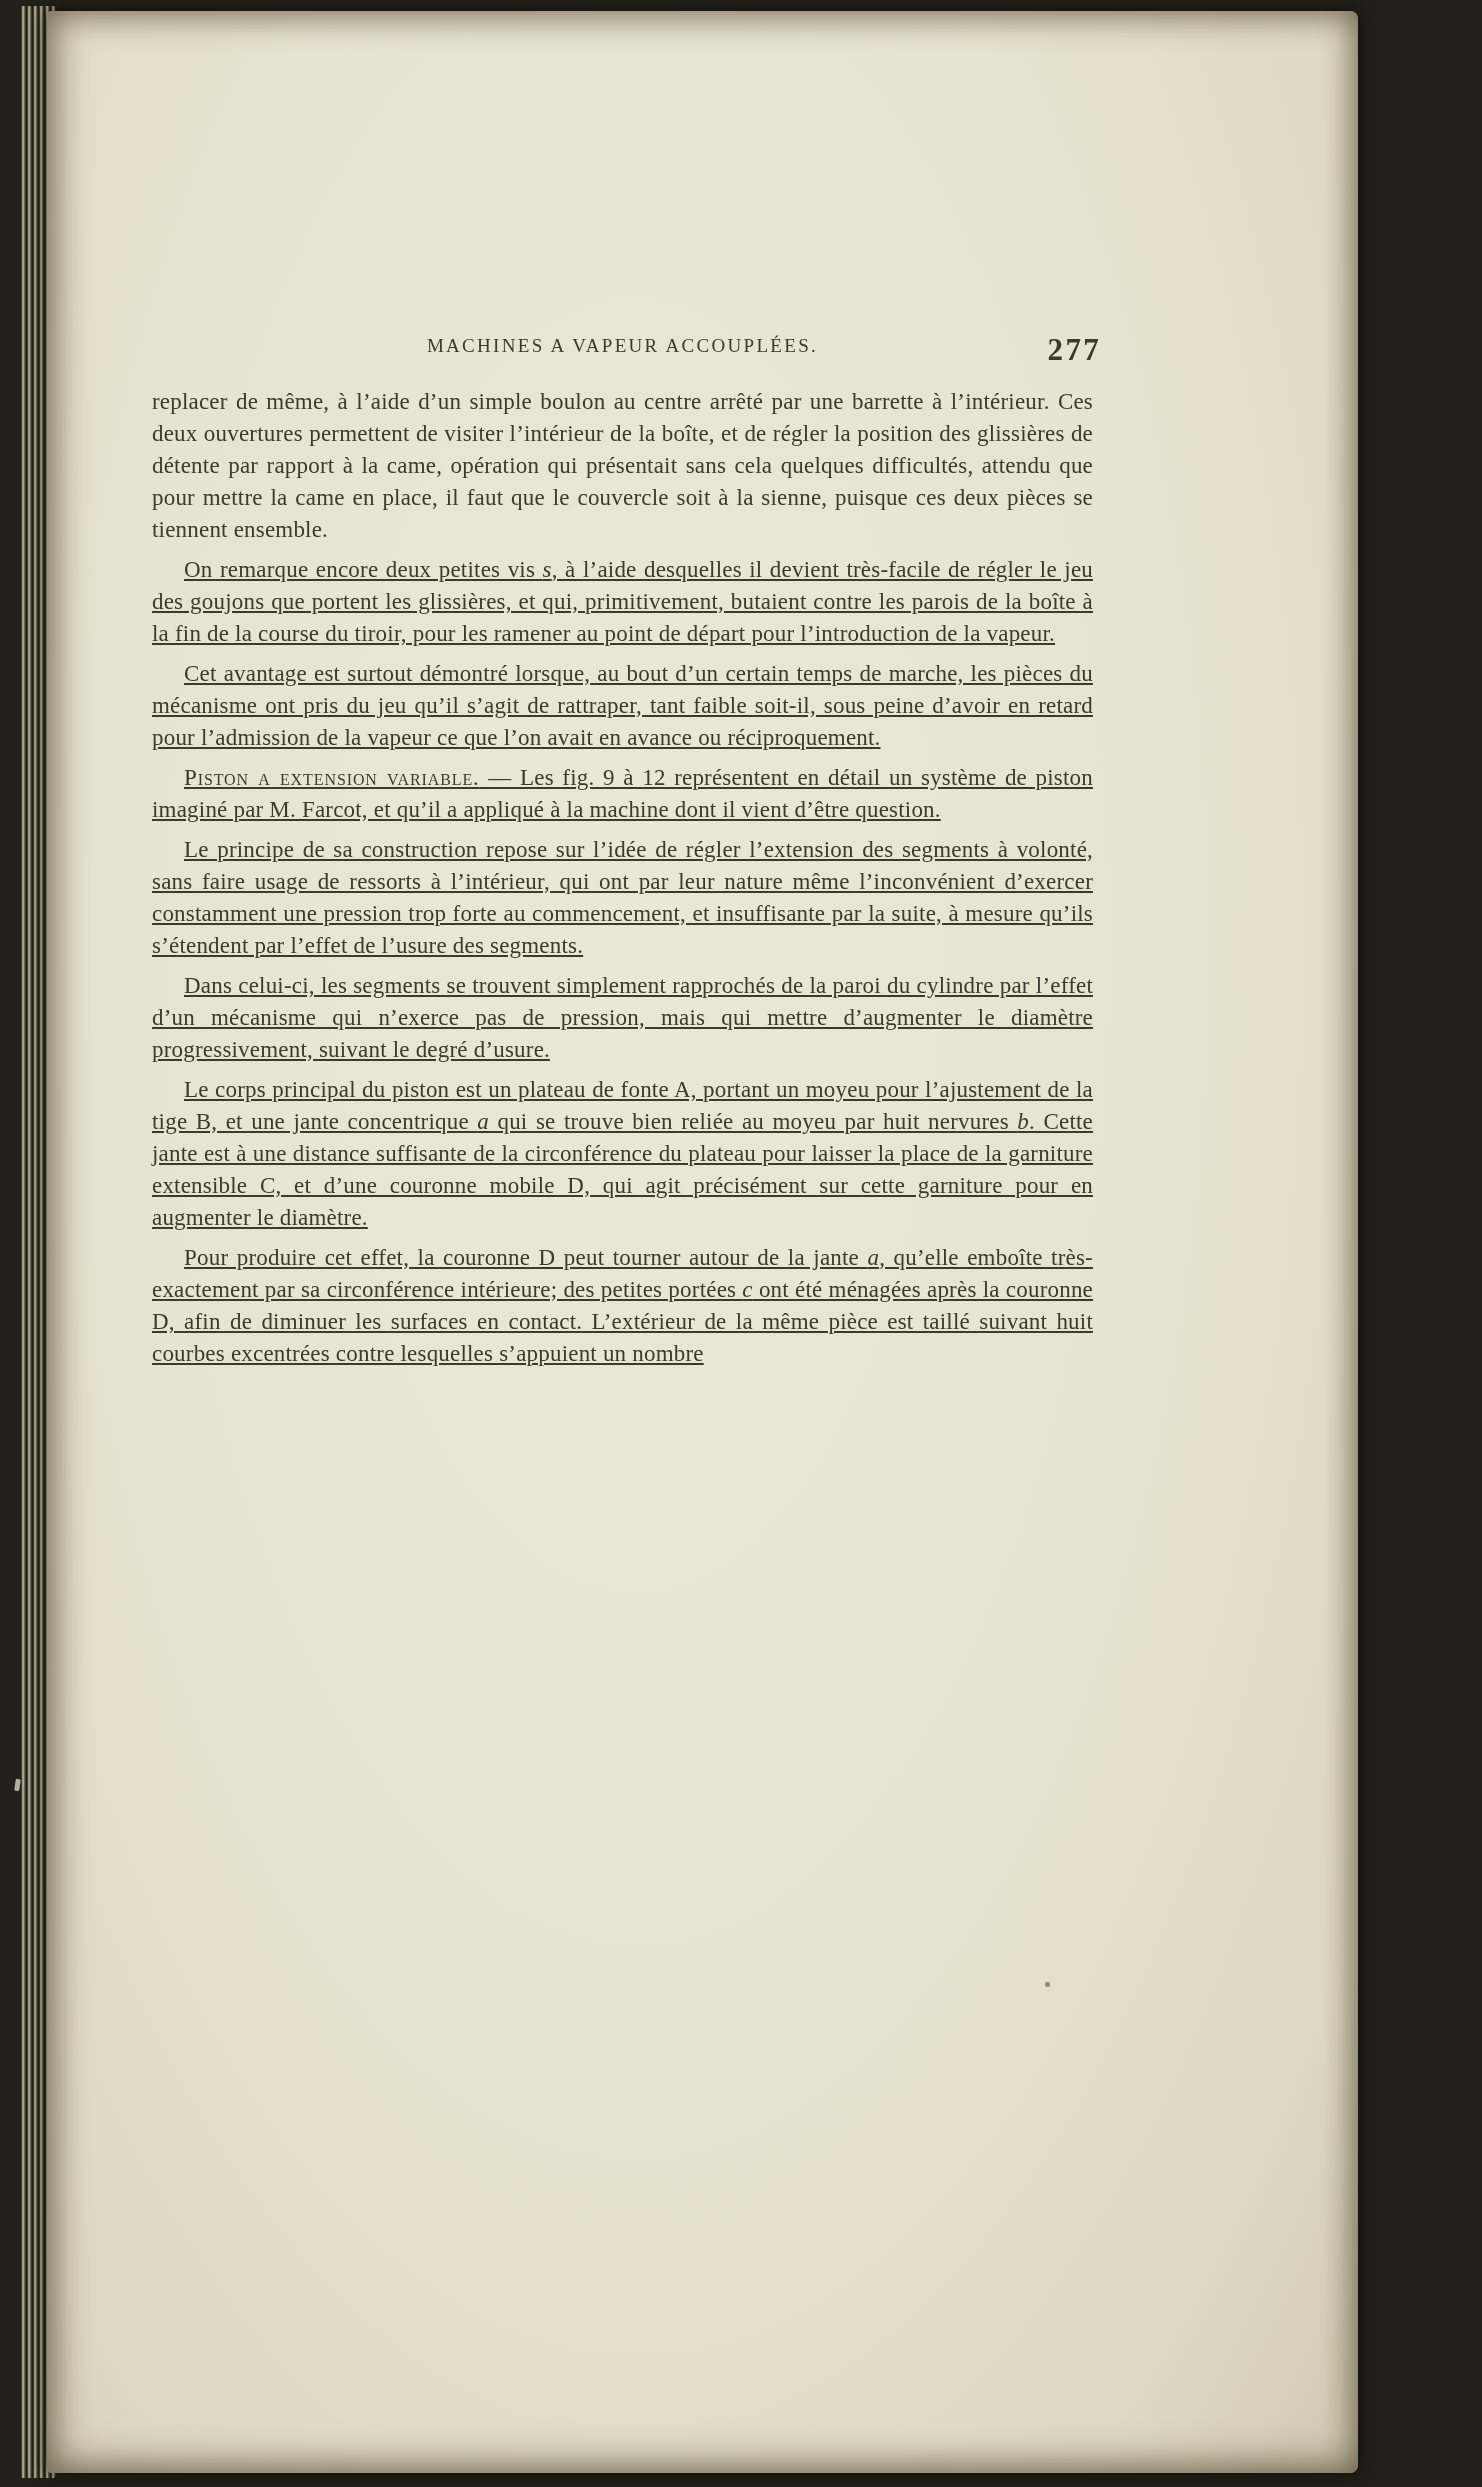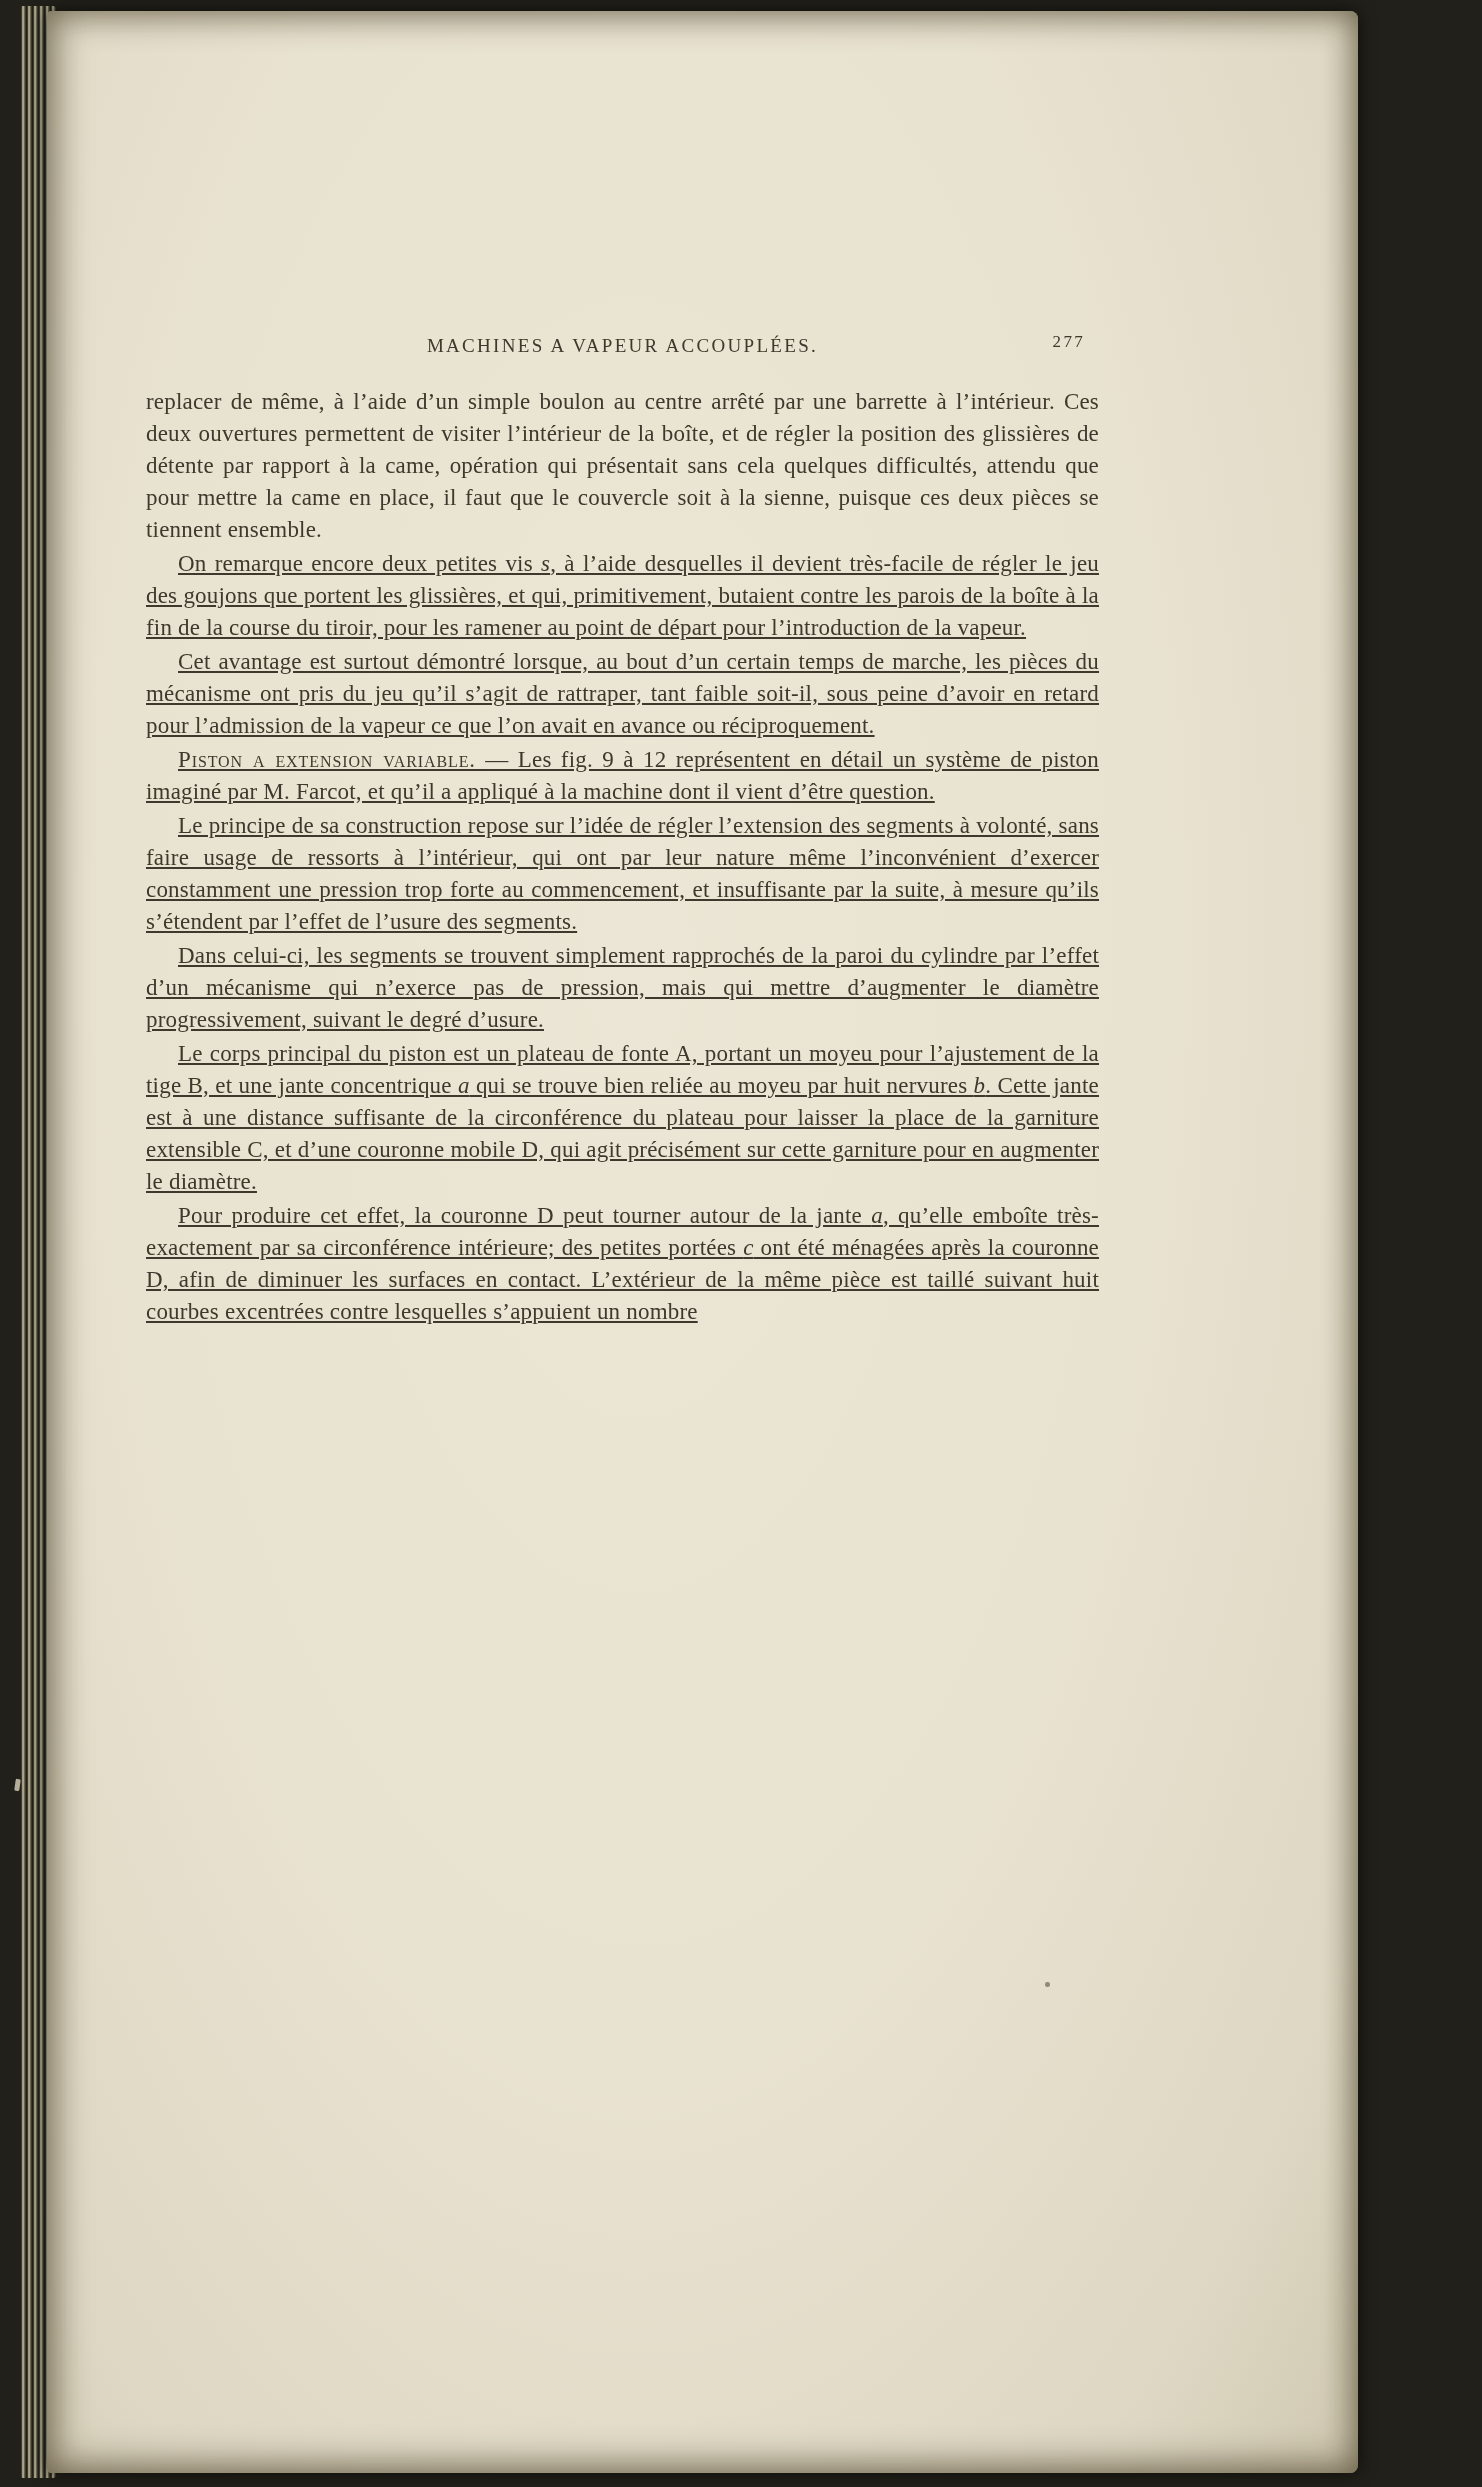--- a/index.html
+++ b/index.html
@@ -39,28 +39,28 @@
     position:absolute;inset:0;
     padding:324px 257px 0 97px;
     color:var(--ink);
   }
   .running-head{position:relative;height:39px;margin-bottom:12px;}
   .head-title{
     position:absolute;left:0;right:0;text-align:center;
     font-weight:400;font-size:19px;letter-spacing:2.3px;
   }
   .head-page{
-    position:absolute;right:16px;top:-3px;
-    font-weight:400;font-size:17px;letter-spacing:2.3px;
+    position:absolute;right:0;top:-3px;
+    font-weight:700;font-size:31px;letter-spacing:2.3px;
   }
   .body-text{
     font-size:23px;line-height:32px;
     text-align:justify;letter-spacing:0.2px;
   }
-  .para{margin:2px;}
+  .para{margin:8px;}
   .para.indent{text-indent:32px;text-decoration:underline;}
   .para .lead{font-variant:small-caps;letter-spacing:0.9px;}
   .para i{font-style:italic;}
   
   .margin-mark{
     position:absolute;left:15px;top:1779px;width:5.3px;height:12px;
     background:#cfc8b2;border-radius:1.5px;transform:rotate(8deg);opacity:.85;
   }
   .speck{
     position:absolute;left:1045px;top:1982px;width:4.5px;height:4.5px;

